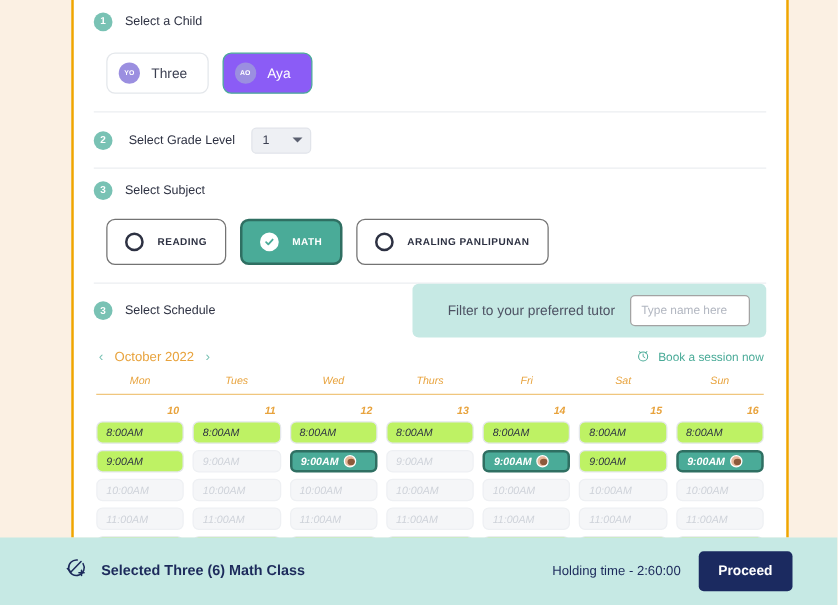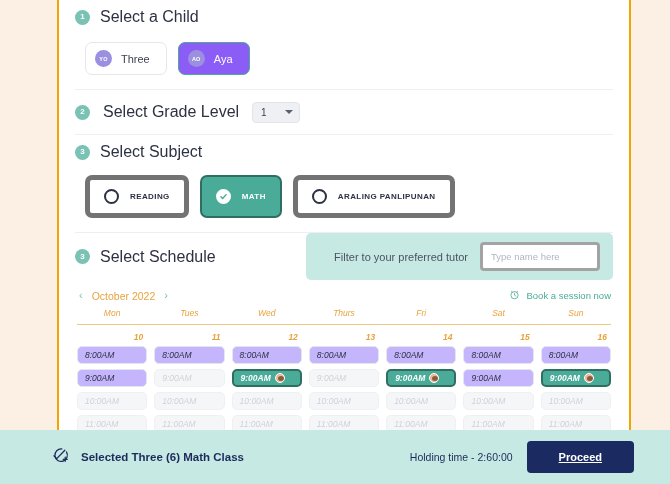--- a/index.html
+++ b/index.html
@@ -33,21 +33,21 @@
   .step-badge {
     width: 15px; height: 15px; border-radius: 50%;
     background: #79c2b4;
     color: #ffffff;
     font-size: 8px; font-weight: bold;
     display: flex; align-items: center; justify-content: center;
     flex: 0 0 auto;
     line-height: 1;
   }
   .step-title {
-    font-size: 16px; color: #2d3142; font-weight: 400;
+    font-size: 10px; color: #2d3142; font-weight: 400;
   }
   .divider { height: 1px; background: #eceef1; margin: 0; }
 
   
   .chip-row { display: flex; gap: 11px; padding: 8px 0 14px 10px; }
   .chip {
     display: flex; align-items: center; gap: 9px;
     padding: 7px 16px 7px 9px;
     border: 1px solid #e4e7eb; border-radius: 7px;
     background: #ffffff; min-width: 66px;
@@ -79,21 +79,21 @@
     border-left: 4px solid transparent;
     border-right: 4px solid transparent;
     border-top: 4px solid #5b6070;
   }
 
   
   .subject-row { display: flex; gap: 11px; padding: 6px 0 14px 10px; }
   .subject {
     display: flex; align-items: center; gap: 11px;
     padding: 9px 14px;
-    border: 5px solid #737373; border-radius: 7px;
+    border: 1px solid #737373; border-radius: 7px;
     background: #ffffff; cursor: pointer;
   }
   .subject.selected {
     background: #4aab98; border: 2px solid #2f6f62;
   }
   .radio {
     width: 15px; height: 15px; border-radius: 50%;
     border: 2px solid #2d3142; flex: 0 0 auto;
     display: flex; align-items: center; justify-content: center;
   }
@@ -112,22 +112,22 @@
     display: flex; align-items: center; justify-content: space-between;
     padding-right: 0;
   }
   .tutor-filter {
     display: flex; align-items: center; gap: 12px;
     background: #c6e9e4; border-radius: 5px;
     padding: 9px 13px;
   }
   .tutor-filter-label { font-size: 11px; color: #4d5263; margin-left: 15px; }
   .tutor-input {
-    width: 120px; padding: 6px 8px;
-    border: 3px solid #a3a3a3; border-radius: 4px;
+    width: 96px; padding: 6px 8px;
+    border: 1px solid #a3a3a3; border-radius: 4px;
     background: #ffffff; font-size: 9.5px; color: #2d3142;
     font-family: "Liberation Sans", sans-serif;
   }
   .tutor-input::placeholder { color: #b1b6c0; }
 
   
   .month-row {
     display: flex; align-items: center; justify-content: space-between;
     padding: 9px 2px 6px 4px;
   }
@@ -149,21 +149,21 @@
     font-size: 8.5px; color: #e8a33d; text-align: center;
   }
   .datenums { padding: 7px 0 4px 0; }
   .datenum {
     font-size: 8.5px; color: #e8a33d; text-align: right; padding-right: 4px;
     font-weight: bold;
   }
   .slotrow { margin-bottom: 5px; }
   .slot {
     border: 1px solid #e4e7eb; border-radius: 5px;
-    background: #c4b5fd;
+    background: #bef264;
     font-size: 8.5px; color: #2d3142;
     padding: 5px 0 5px 7px;
     height: 18px; line-height: 8px;
     display: flex; align-items: center; gap: 4px;
     cursor: pointer; white-space: nowrap;
   }
   .slot.disabled {
     background: #f5f6f8; border-color: #eef0f3; color: #ced2d9;
     cursor: default;
   }
@@ -190,24 +190,23 @@
     display: flex; align-items: center; justify-content: space-between;
     padding: 0 36px 0 52px;
   }
   .bb-left { display: flex; align-items: center; gap: 12px; }
   .bb-text { font-size: 11.5px; font-weight: bold; color: #1c2a5b; }
   .bb-right { display: flex; align-items: center; gap: 14px; }
   .holding { font-size: 10.5px; color: #1c2a5b; }
   .proceed {
     background: #1b2a60; color: #ffffff;
     font-size: 11px; font-weight: bold;
-    padding: 10px 32px; border: none; border-radius: 4px;
+    padding: 10px 16px; border: none; border-radius: 4px;
     cursor: pointer;
     font-family: "Liberation Sans", sans-serif;
-    text-decoration: underline;
   }
 </style>
 </head>
 <body>
 
 <div id="app">
 
   <div class="content">
     <div class="inner">
 

